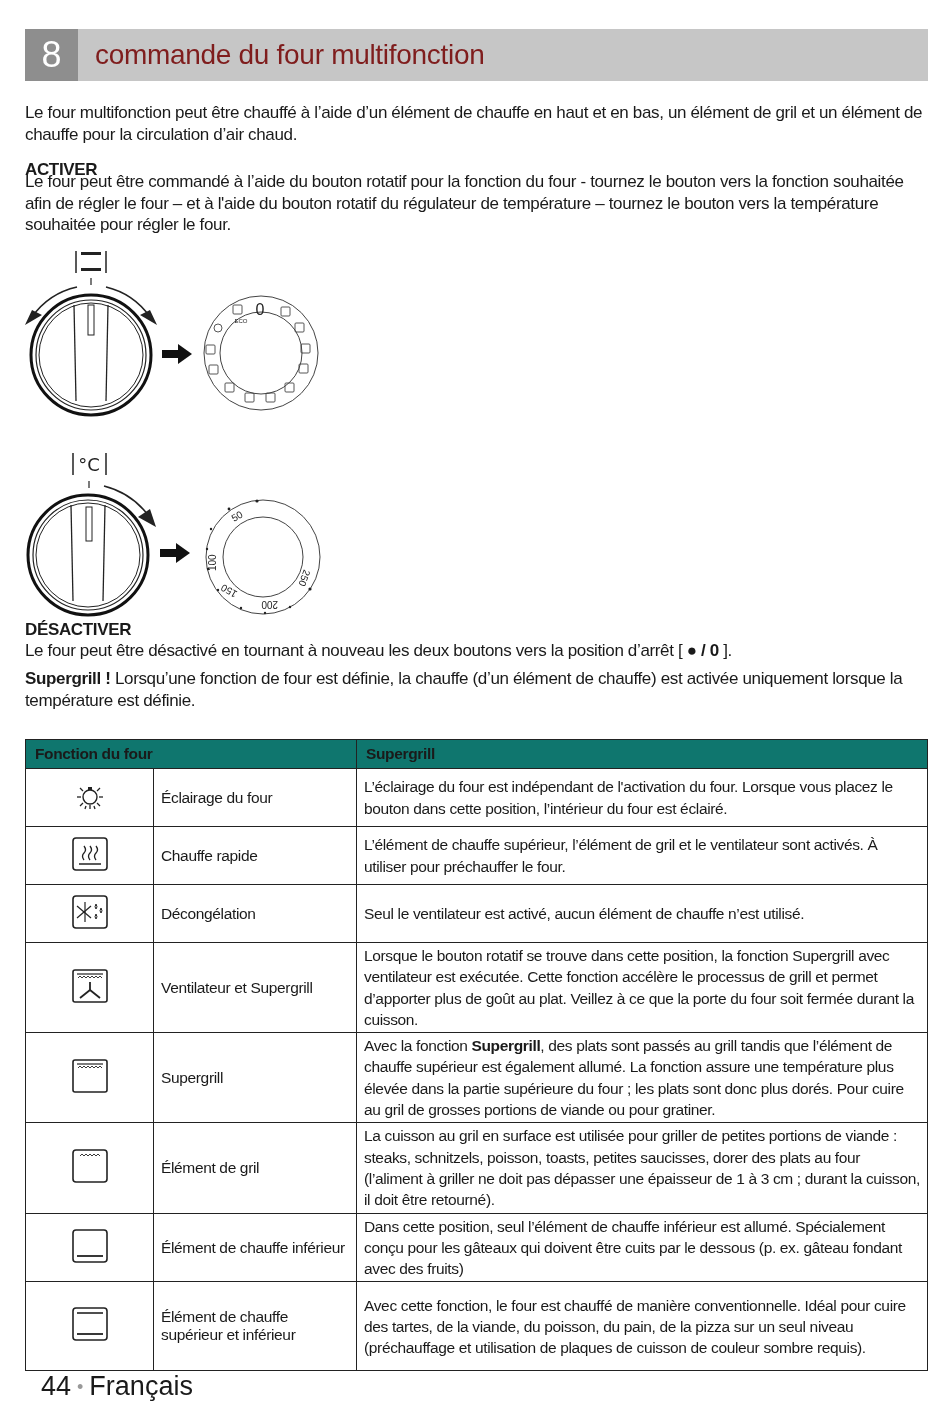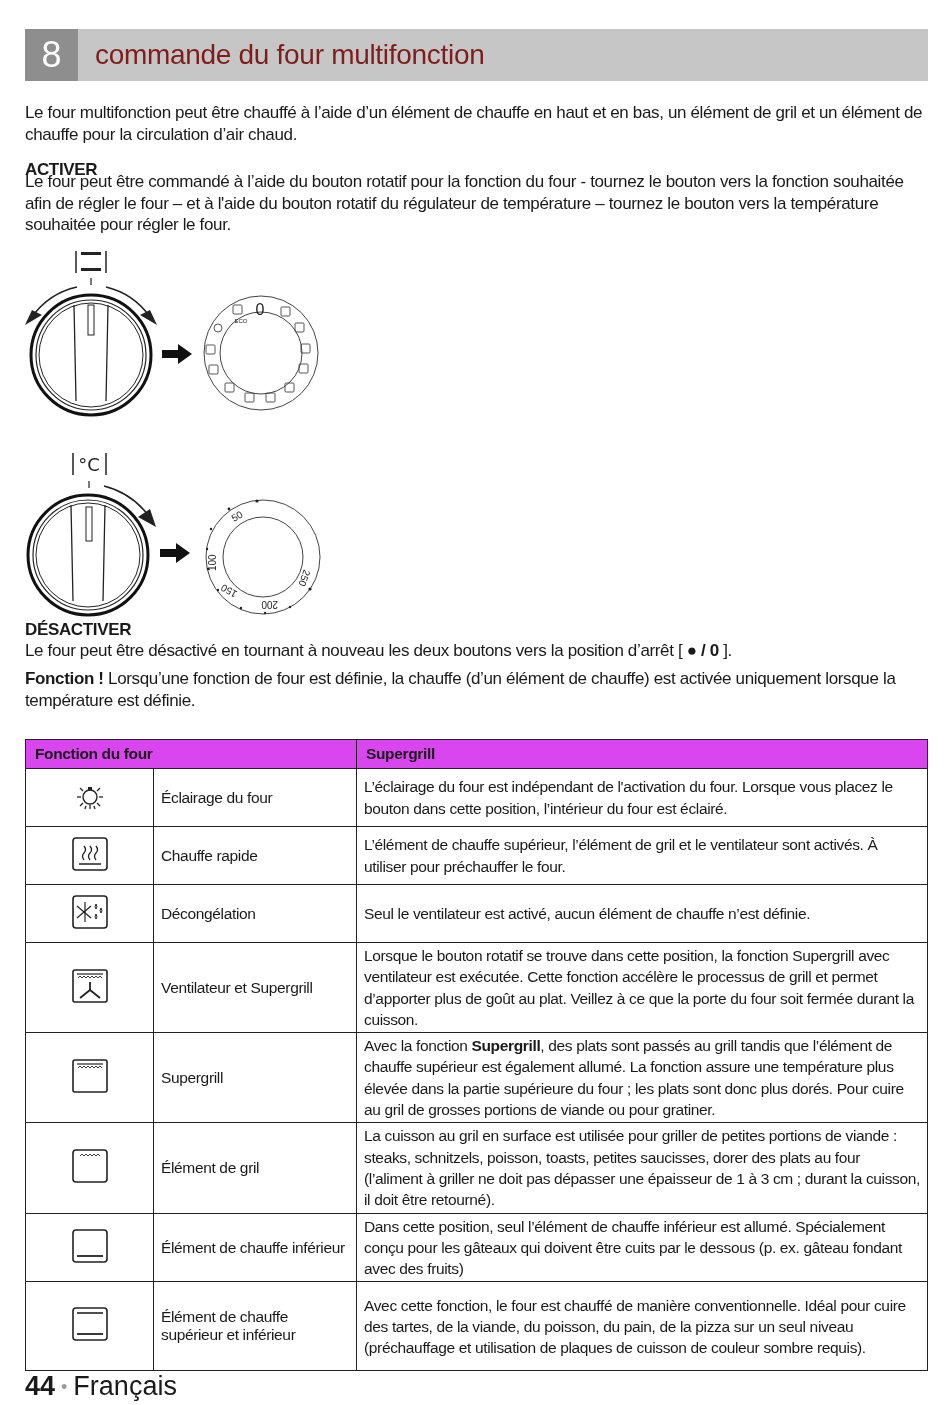--- a/index.html
+++ b/index.html
@@ -10,27 +10,27 @@
   .header .num { width: 53px; height: 52px; background: #8e8e8e; color: #fff; font-size: 36px; display: flex; align-items: center; justify-content: center; }
   .header .title { margin-left: 17px; font-size: 28px; color: #7f1d1d; letter-spacing: -0.3px; }
 
   .p { position: absolute; left: 25px; width: 905px; font-size: 17px; line-height: 21.5px; letter-spacing: -0.35px; }
   .bold { font-weight: bold; }
 
   .fig { position: absolute; }
 
   table.func { position: absolute; left: 25px; top: 739px; width: 903px; border-collapse: collapse; font-size: 15.5px; letter-spacing: -0.35px; }
   table.func td, table.func th { border: 1.6px solid #222; vertical-align: middle; }
-  table.func th { background: #d946ef; text-align: left; font-weight: bold; height: 29px; padding: 0 9px; font-size: 15.5px; }
+  table.func th { background: #0f766e; text-align: left; font-weight: bold; height: 29px; padding: 0 9px; font-size: 15.5px; }
   table.func td.icon { width: 128px; text-align: center; }
   table.func td.name { width: 203px; padding: 12px 7px; margin-left: 12px; }
   table.func td.desc { padding: 2px 7px; line-height: 21.3px; }
 
   .footer { position: absolute; left: 25px; top: 1371px; font-size: 27px; }
-  .footer .pg { font-weight: bold; }
+  .footer .pg { font-weight: normal; margin-left: 16px; }
   .footer .dot { color: #999; font-size: 18px; margin: 0 6px; vertical-align: middle; }
 </style>
 </head>
 <body>
 
 <div class="header">
   <div class="num">8</div>
   <div class="title">commande du four multifonction</div>
 </div>
 
@@ -134,21 +134,21 @@
     </g>
   </g>
 </svg>
 
 <div class="p bold" style="top:619px;">DÉSACTIVER</div>
 <div class="p" style="top:640px;">
   <span>Le four peut être désactivé en tournant à nouveau les deux boutons vers la position d’arrêt [ </span><span class="bold">● / 0</span><span> ].</span>
 </div>
 
 <div class="p" style="top:668px;">
-  <span class="bold">Fonction !</span><span> Lorsqu’une fonction de four est définie, la chauffe (d’un élément de chauffe) est activée uniquement lorsque la température est définie.</span>
+  <span class="bold">Supergrill !</span><span> Lorsqu’une fonction de four est définie, la chauffe (d’un élément de chauffe) est activée uniquement lorsque la température est définie.</span>
 </div>
 
 <div class="p" style="top:739px;">Le four dispose des fonctions suivantes :</div>
 
 <table class="func">
   <tbody>
       <tr>
     <th colspan="2">Fonction du four</th>
     <th>Supergrill</th>
   </tr>
@@ -201,21 +201,21 @@
               <line x1="6" y1="24" x2="20" y2="12"></line>
             </g>
         <g fill="none" stroke="#222" stroke-width="1">
               <path d="M25 10 q-2 3 0 5 q2 -2 0 -5"></path>
               <path d="M30 14 q-2 3 0 5 q2 -2 0 -5"></path>
               <path d="M25 20 q-2 3 0 5 q2 -2 0 -5"></path>
             </g>
       </svg>
     </td>
     <td class="name">Décongélation</td>
-    <td class="desc">Seul le ventilateur est activé, aucun élément de chauffe n’est définie.</td>
+    <td class="desc">Seul le ventilateur est activé, aucun élément de chauffe n’est utilisé.</td>
   </tr>
 
   <tr style="height:89px;">
     <td class="icon">
       <svg width="38" height="36" viewBox="0 0 38 36">
         <rect x="2" y="2" width="34" height="32" rx="2" fill="none" stroke="#222" stroke-width="1.6"></rect>
         <line x1="6" y1="6" x2="32" y2="6" stroke="#222" stroke-width="1.2"></line>
         <path d="M7 10 l2 -2 l2 2 l2 -2 l2 2 l2 -2 l2 2 l2 -2 l2 2 l2 -2 l2 2 l2 -2 l2 2" fill="none" stroke="#222" stroke-width="0.9"></path>
         <g stroke="#222" stroke-width="1.8">
               <line x1="19" y1="22" x2="19" y2="14"></line>

